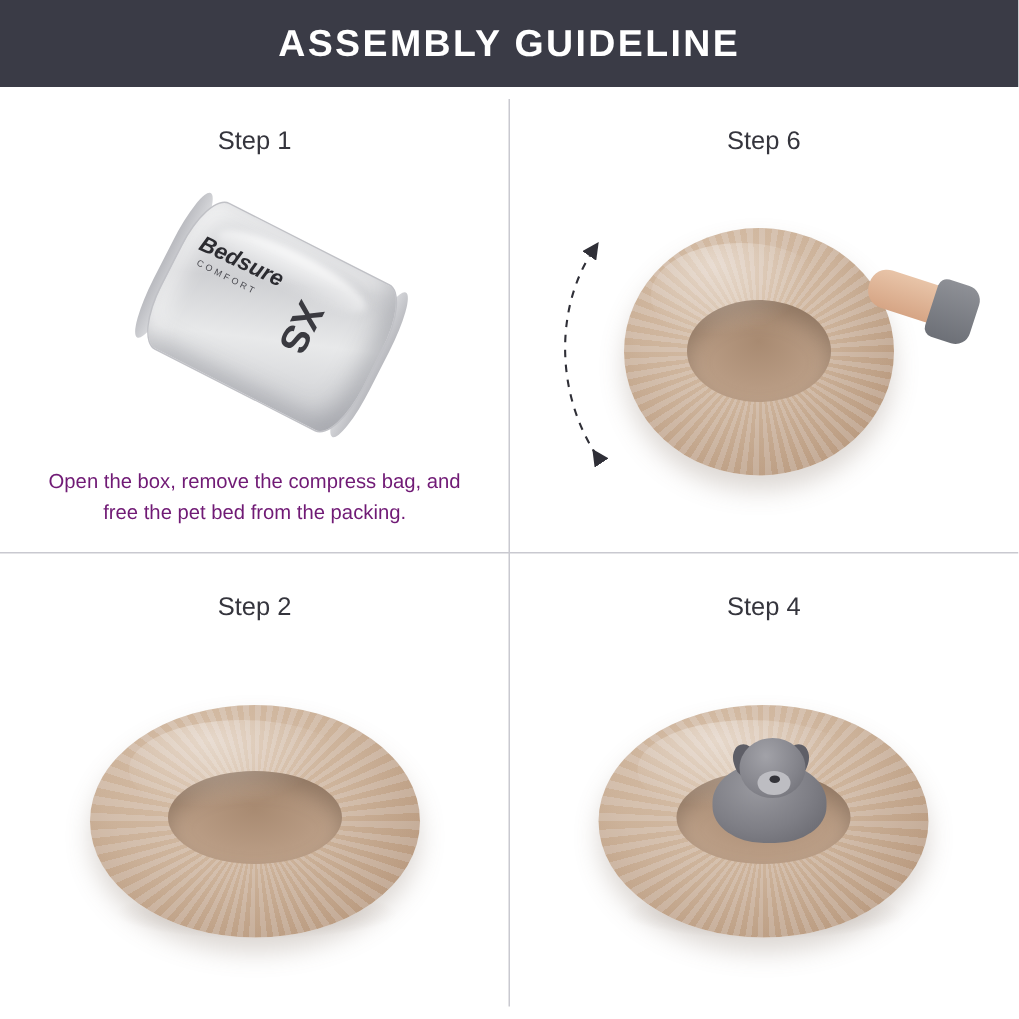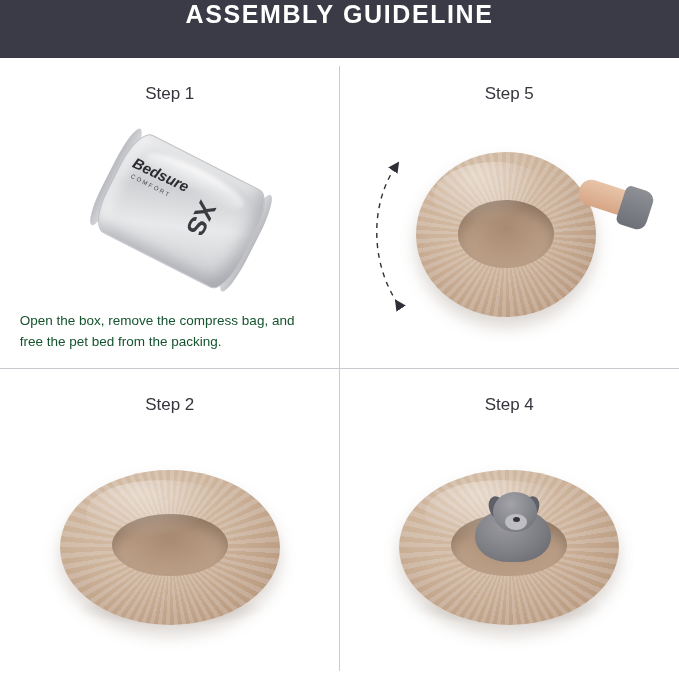--- a/index.html
+++ b/index.html
@@ -19,21 +19,21 @@
     width: 679px;
     height: 679px;
     background: #ffffff;
     box-sizing: border-box;
   }
   
   .header {
     height: 58px;
     background: #3a3b46;
     display: flex;
-    align-items: flex-start;
+    align-items: center;
     justify-content: center;
   }
   .header-title {
     color: #ffffff;
     font-size: 25px;
     letter-spacing: 1.6px;
     font-weight: bold;
   }
   
   .grid {
@@ -78,22 +78,22 @@
     flex: 1 1 auto;
     width: 100%;
     display: flex;
     align-items: center;
     justify-content: center;
     position: relative;
   }
   .caption {
     font-size: 13.5px;
     line-height: 1.55;
-    color: #14532d;
-    text-align: left;
+    color: #701a75;
+    text-align: center;
     width: 300px;
     margin: 0 0 16px 0;
   }
   
   .bag-wrap {
     position: relative;
     width: 200px;
     height: 165px;
   }
   .bag {
@@ -312,21 +312,21 @@
               <div class="bag-sub">COMFORT</div>
               <div class="bag-size">XS</div>
             </div>
           </div>
         </div>
       </div>
       <p class="caption">Open the box, remove the compress bag, and free the pet bed from the packing.</p>
     </div>
 
     <div class="cell">
-      <div class="step-title">Step 5</div>
+      <div class="step-title">Step 6</div>
       <div class="art">
         <div class="s2-wrap">
           <svg class="shake-arc" viewBox="0 0 80 190">
             <defs>
               <marker id="ah-top" markerWidth="8" markerHeight="8" refX="4" refY="4" orient="auto">
                 <path d="M0,0 L8,4 L0,8 z" fill="#2f2f37"></path>
               </marker>
               <marker id="ah-bot" markerWidth="8" markerHeight="8" refX="4" refY="4" orient="auto">
                 <path d="M0,0 L8,4 L0,8 z" fill="#2f2f37"></path>
               </marker>

